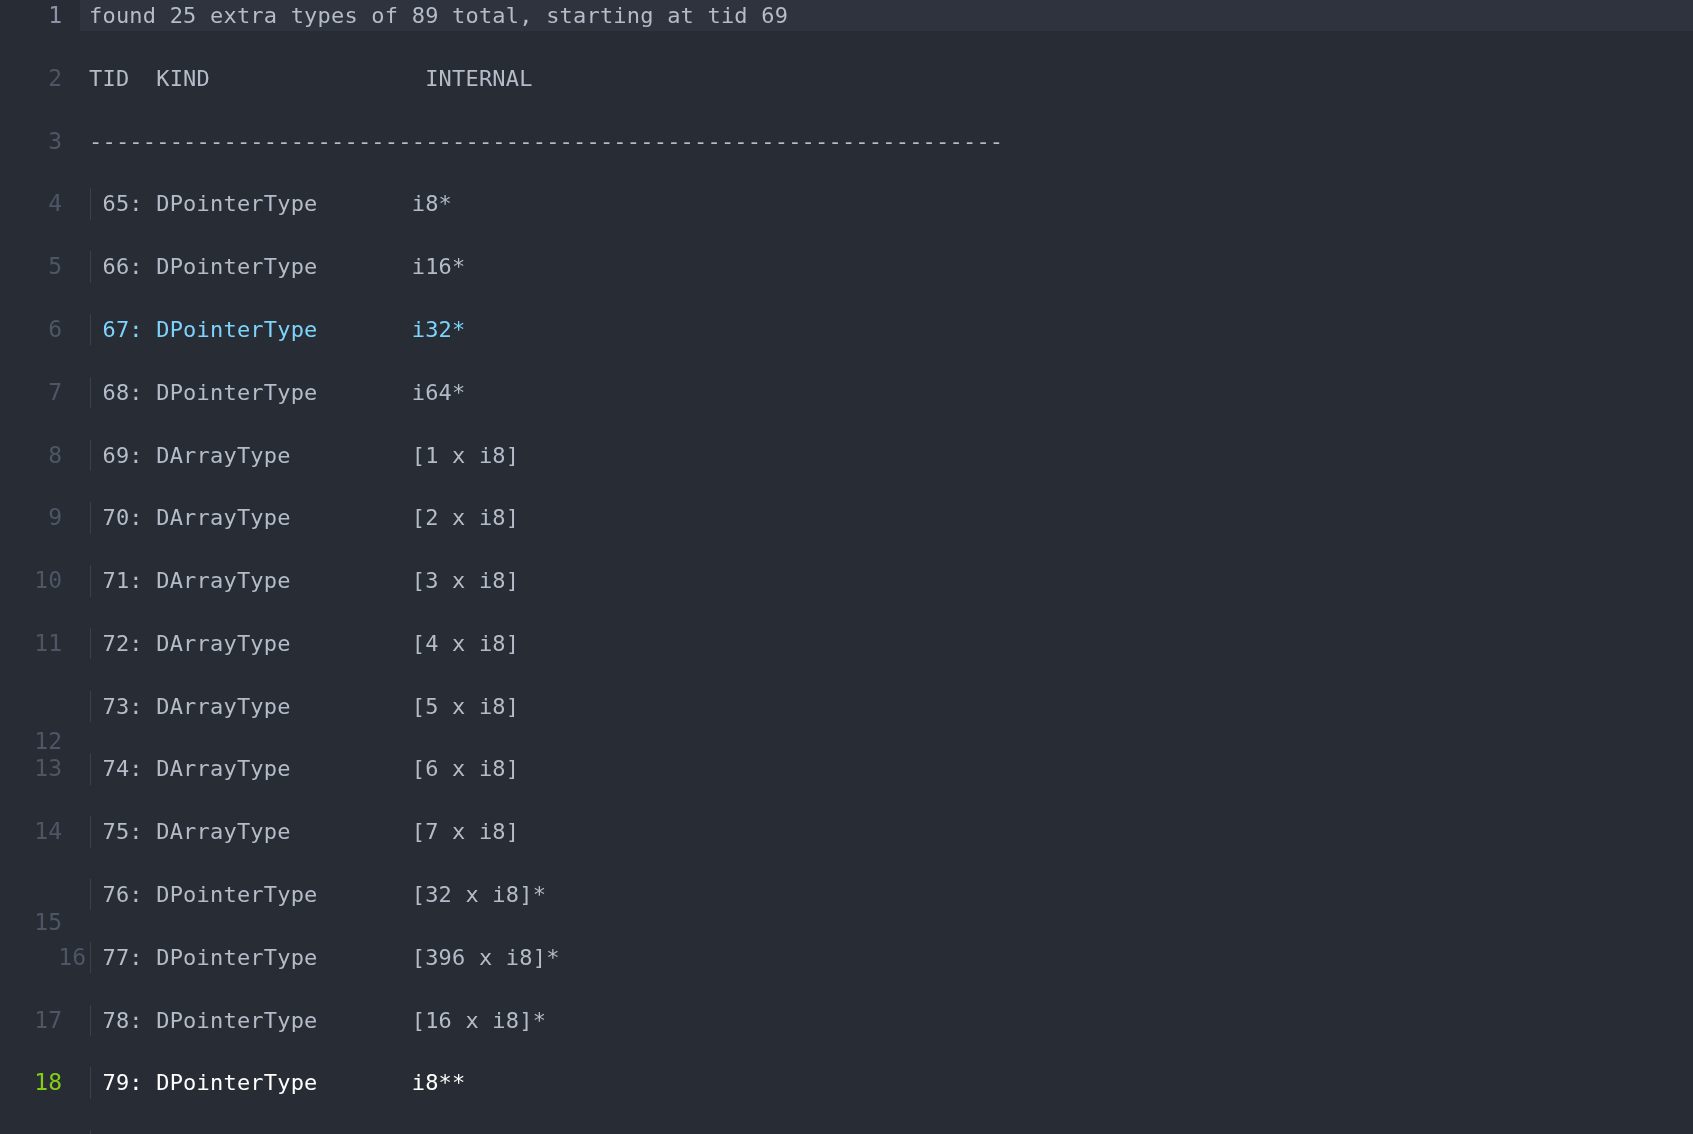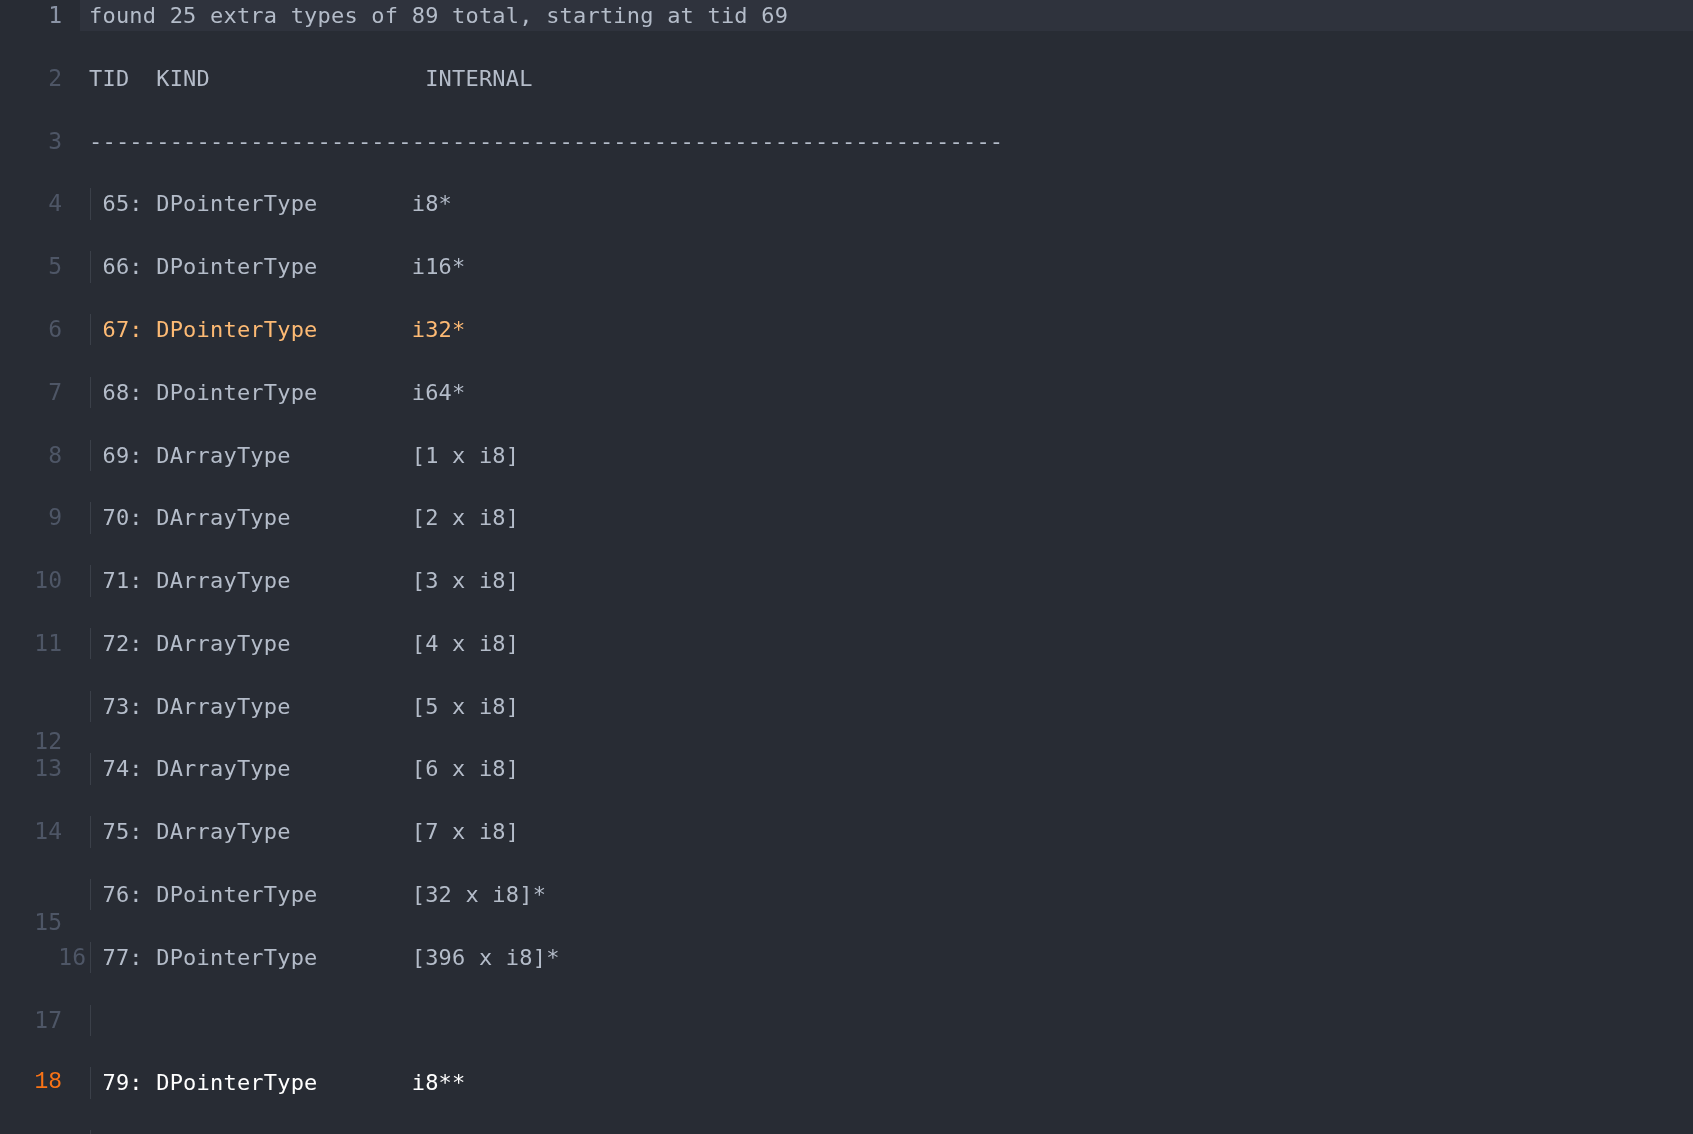--- a/index.html
+++ b/index.html
@@ -77,27 +77,27 @@
 </style>
 </head>
 <body style="background: rgb(40, 44, 52);">
 
 <div id="editor" style="background: rgb(40, 44, 52);">
     <div class="line highlight" style="top: 0px;"><div class="code-bg" style="background: rgb(47, 51, 61);"></div><div class="gutter" style="color: rgb(139, 148, 166);">1</div><div class="code" style="color: rgb(180, 188, 201);">found 25 extra types of 89 total, starting at tid 69</div></div>
     <div class="line" style="top: 31.4px;"><div class="gutter" style="color: rgb(78, 86, 102);">2</div><div class="code" style="color: rgb(180, 188, 201);">TID  KIND                INTERNAL</div></div>
     <div class="line" style="top: 62.8px;"><div class="gutter" style="color: rgb(78, 86, 102);">3</div><div class="code" style="color: rgb(180, 188, 201);">--------------------------------------------------------------------</div></div>
     <div class="line" style="top: 94.2px;"><div class="guide" style="background: rgb(59, 64, 73);"></div><div class="gutter" style="color: rgb(78, 86, 102);">4</div><div class="code" style="color: rgb(180, 188, 201);"> 65: DPointerType       i8*</div></div>
     <div class="line" style="top: 125.6px;"><div class="guide" style="background: rgb(59, 64, 73);"></div><div class="gutter" style="color: rgb(78, 86, 102);">5</div><div class="code" style="color: rgb(180, 188, 201);"> 66: DPointerType       i16*</div></div>
-    <div class="line" style="top: 157px;"><div class="guide" style="background: rgb(59, 64, 73);"></div><div class="gutter" style="color: rgb(78, 86, 102);">6</div><div class="code" style="color: #fdba74;"> 67: DPointerType       i32*</div></div>
+    <div class="line" style="top: 157px;"><div class="guide" style="background: rgb(59, 64, 73);"></div><div class="gutter" style="color: rgb(78, 86, 102);">6</div><div class="code" style="color: #7dd3fc;"> 67: DPointerType       i32*</div></div>
     <div class="line" style="top: 188.4px;"><div class="guide" style="background: rgb(59, 64, 73);"></div><div class="gutter" style="color: rgb(78, 86, 102);">7</div><div class="code" style="color: rgb(180, 188, 201);"> 68: DPointerType       i64*</div></div>
     <div class="line" style="top: 219.8px;"><div class="guide" style="background: rgb(59, 64, 73);"></div><div class="gutter" style="color: rgb(78, 86, 102);">8</div><div class="code" style="color: rgb(180, 188, 201);"> 69: DArrayType         [1 x i8]</div></div>
     <div class="line" style="top: 251.2px;"><div class="guide" style="background: rgb(59, 64, 73);"></div><div class="gutter" style="color: rgb(78, 86, 102);">9</div><div class="code" style="color: rgb(180, 188, 201);"> 70: DArrayType         [2 x i8]</div></div>
     <div class="line" style="top: 282.6px;"><div class="guide" style="background: rgb(59, 64, 73);"></div><div class="gutter" style="color: rgb(78, 86, 102);">10</div><div class="code" style="color: rgb(180, 188, 201);"> 71: DArrayType         [3 x i8]</div></div>
     <div class="line" style="top: 314px;"><div class="guide" style="background: rgb(59, 64, 73);"></div><div class="gutter" style="color: rgb(78, 86, 102);">11</div><div class="code" style="color: rgb(180, 188, 201);"> 72: DArrayType         [4 x i8]</div></div>
     <div class="line" style="top: 345.4px;"><div class="guide" style="background: rgb(59, 64, 73);"></div><div class="gutter" style="color: rgb(78, 86, 102); margin-top: 35px;">12</div><div class="code" style="color: rgb(180, 188, 201);"> 73: DArrayType         [5 x i8]</div></div>
     <div class="line" style="top: 376.8px;"><div class="guide" style="background: rgb(59, 64, 73);"></div><div class="gutter" style="color: rgb(78, 86, 102);">13</div><div class="code" style="color: rgb(180, 188, 201);"> 74: DArrayType         [6 x i8]</div></div>
     <div class="line" style="top: 408.2px;"><div class="guide" style="background: rgb(59, 64, 73);"></div><div class="gutter" style="color: rgb(78, 86, 102);">14</div><div class="code" style="color: rgb(180, 188, 201);"> 75: DArrayType         [7 x i8]</div></div>
     <div class="line" style="top: 439.6px;"><div class="guide" style="background: rgb(59, 64, 73);"></div><div class="gutter" style="color: rgb(78, 86, 102); margin-top: 28px;">15</div><div class="code" style="color: rgb(180, 188, 201);"> 76: DPointerType       [32 x i8]*</div></div>
     <div class="line" style="top: 471px;"><div class="guide" style="background: rgb(59, 64, 73);"></div><div class="gutter" style="color: rgb(78, 86, 102); padding-left: 24px;">16</div><div class="code" style="color: rgb(180, 188, 201);"> 77: DPointerType       [396 x i8]*</div></div>
-    <div class="line" style="top: 502.4px;"><div class="guide" style="background: rgb(59, 64, 73);"></div><div class="gutter" style="color: rgb(78, 86, 102);">17</div></div>
-    <div class="line" style="top: 533.8px;"><div class="guide" style="background: rgb(59, 64, 73);"></div><div class="gutter" style="color: #f97316; font-family: Liberation Mono, monospace;">18</div><div class="code" style="color: #ffffff;"> 79: DPointerType       i8**</div></div>
+    <div class="line" style="top: 502.4px;"><div class="guide" style="background: rgb(59, 64, 73);"></div><div class="gutter" style="color: rgb(78, 86, 102);">17</div><div class="code" style="color: rgb(180, 188, 201);"> 78: DPointerType       [16 x i8]*</div></div>
+    <div class="line" style="top: 533.8px;"><div class="guide" style="background: rgb(59, 64, 73);"></div><div class="gutter" style="color: #84cc16;">18</div><div class="code" style="color: #ffffff;"> 79: DPointerType       i8**</div></div>
     <div class="line" style="top: 565.2px;"><div class="guide" style="background: rgb(59, 64, 73);"></div><div class="gutter" style="color: rgb(78, 86, 102);">19</div><div class="code" style="color: rgb(180, 188, 201);"> 80: DArrayType         [1024 x i8]</div></div>
   </div>
 
 </body></html>

